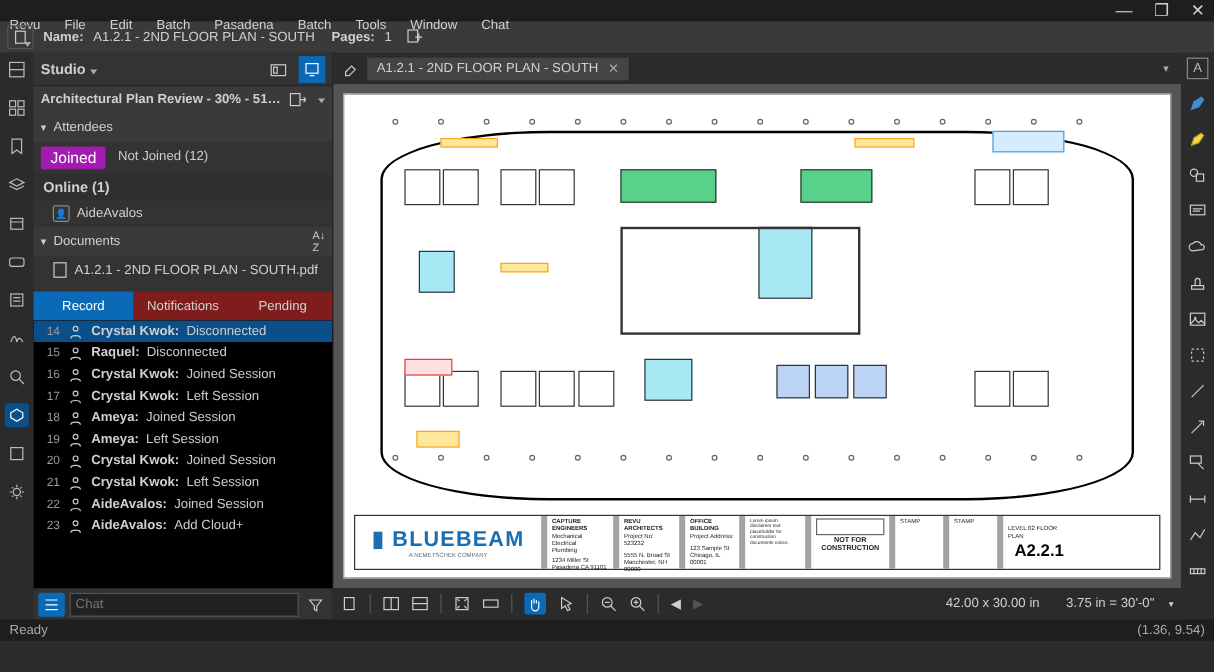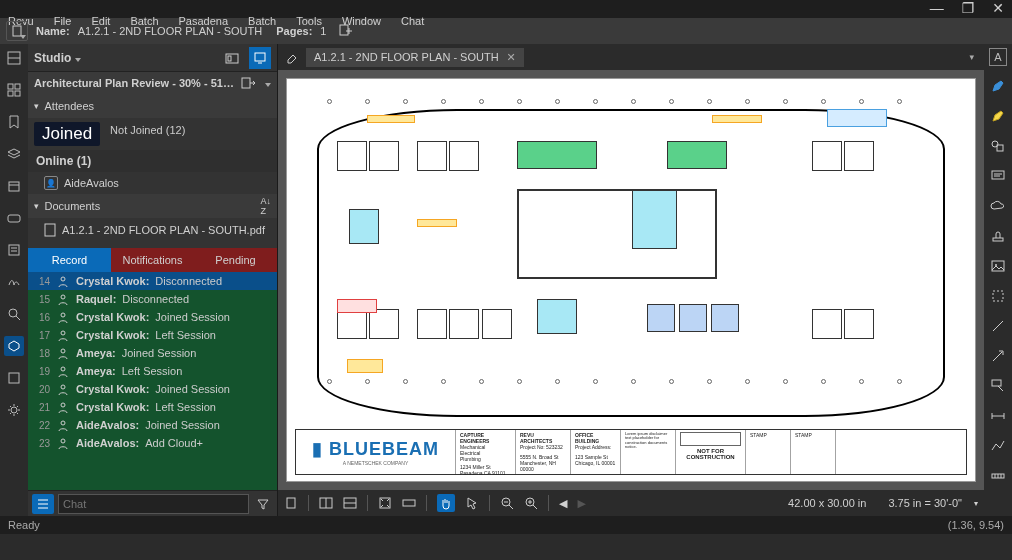--- a/index.html
+++ b/index.html
@@ -30,34 +30,34 @@
 .caret::after { content:""; border-left:3px solid transparent; border-right:3px solid transparent; border-top:4px solid #aaa; margin-left:4px; display:inline-block; }
 
 .session-row { height:22px; display:flex; align-items:center; padding:0 6px; gap:6px; font-size:11px; background:#3a3a3a; }
 .session-name { font-weight:600; white-space:nowrap; overflow:hidden; text-overflow:ellipsis; flex:1; }
 
 .status-row { height:24px; display:flex; align-items:center; padding:0 6px; gap:6px; font-size:11px; }
 .status-row select { flex:1; background:#222; border:1px solid #555; color:#ccc; height:18px; }
 
 .section-head { height:24px; display:flex; align-items:center; padding:0 6px; gap:6px; font-size:11px; background:#3a3a3a; }
 .section-head .chev { font-size:9px; }
-.pill { background:#0f172a; padding:2px 8px; border-radius:2px; color:#fff; font-size:17px; }
+.pill { background:#a21caf; padding:2px 8px; border-radius:2px; color:#fff; font-size:13px; }
 .notjoined { padding:2px 6px; font-size:11px; color:#ccc; }
 
 .online-head { height:22px; padding:0 8px; display:flex; align-items:center; font-weight:600; background:#2f2f2f; }
 .attendee { height:22px; padding:0 8px 0 16px; display:flex; align-items:center; gap:6px; font-size:11px; }
 .attendee-icon { width:14px; height:14px; border:1px solid #888; border-radius:2px; display:flex; align-items:center; justify-content:center; font-size:8px; }
 
 .doc-row { height:24px; padding:0 8px 0 16px; display:flex; align-items:center; gap:6px; font-size:11px; }
 
 .tabs { display:flex; height:24px; background:#7f1d1d; }
 .tab { flex:1; display:flex; align-items:center; justify-content:center; font-size:11px; cursor:default; }
 .tab.active { background:#0a6ab8; color:#fff; }
 
-.record-list { flex:1; overflow:hidden; background:#14532d; font-size:11px; }
+.record-list { flex:1; overflow:hidden; background:#000000; font-size:11px; }
 .rec-row { display:flex; align-items:center; padding:2px 6px; gap:6px; height:18px; }
 .rec-row.sel { background:#0a4f8a; }
 .rec-num { width:16px; text-align:right; color:#999; font-size:10px; }
 .rec-icon { width:14px; height:14px; }
 .rec-name { font-weight:700; }
 .rec-action { color:#ccc; }
 
 .chat-row { height:26px; display:flex; align-items:center; padding:0 4px; gap:4px; background:#333; border-top:1px solid #222; }
 .chat-row .list-tog { width:22px; height:20px; background:#0a6ab8; display:flex; align-items:center; justify-content:center; border-radius:2px; }
 .chat-row input { flex:1; background:#222; border:1px solid #555; color:#ccc; height:20px; padding:0 4px; font-size:11px; }
@@ -70,21 +70,21 @@
 .doc-tab { background:#444; padding:3px 8px; display:flex; align-items:center; gap:8px; font-size:11px; }
 .doc-tab .x { color:#aaa; }
 .doc-tabs .spacer { flex:1; }
 .doc-tabs .chev-tiny { font-size:9px; color:#aaa; padding:0 6px; }
 
 .canvas-wrap { flex:1; background:#555; padding:8px 8px 8px 8px; overflow:hidden; position:relative; }
 .paper { width:100%; height:100%; background:#fff; border:1px solid #999; position:relative; }
 
 
 .titleblock { position:absolute; left:8px; right:8px; bottom:6px; height:46px; border:1px solid #333; display:flex; font-size:5px; color:#222; }
-.titleblock > div { border-right:1px solid #a3a3a3; padding:2px 4px; }
+.titleblock > div { border-right:5px solid #a3a3a3; padding:2px 4px; }
 .logo-cell { width:160px; display:flex; align-items:center; justify-content:center; }
 .logo-cell .bl { font-size:18px; font-weight:800; color:#1a6fb3; letter-spacing:1px; }
 .sheet-cell { width:60px; display:flex; flex-direction:column; align-items:center; justify-content:center; }
 .sheet-cell .num { font-size:14px; font-weight:700; color:#000; }
 
 
 .plan-outline { position:absolute; left:30px; right:30px; top:30px; bottom:64px; border:2px solid #000; border-radius:140px/40px; }
 .room { position:absolute; border:1px solid #333; }
 .r-g { background:#5ad18a; }
 .r-b { background:#bcd5f5; }
@@ -518,20 +518,24 @@
           <div style="width:70px">
             <div style="border:1px solid #666;height:14px;margin-bottom:2px"></div>
             <div style="text-align:center;font-weight:700;font-size:6px">NOT FOR CONSTRUCTION</div>
           </div>
           <div style="width:45px">
               <div style="font-size:5px">STAMP</div>
             </div>
           <div style="width:45px">
               <div style="font-size:5px">STAMP</div>
             </div>
+          <div class="sheet-cell" style="border-right:none">
+            <div style="font-size:5px">LEVEL 02 FLOOR PLAN</div>
+            <div class="num">A2.2.1</div>
+          </div>
         </div>
       </div>
     </div>
 
     <div class="doc-toolbar">
       <div>
           <svg width="14" height="14">
             <rect x="3" y="2" width="8" height="10" fill="none" stroke="#ccc"></rect>
           </svg>
         </div>

